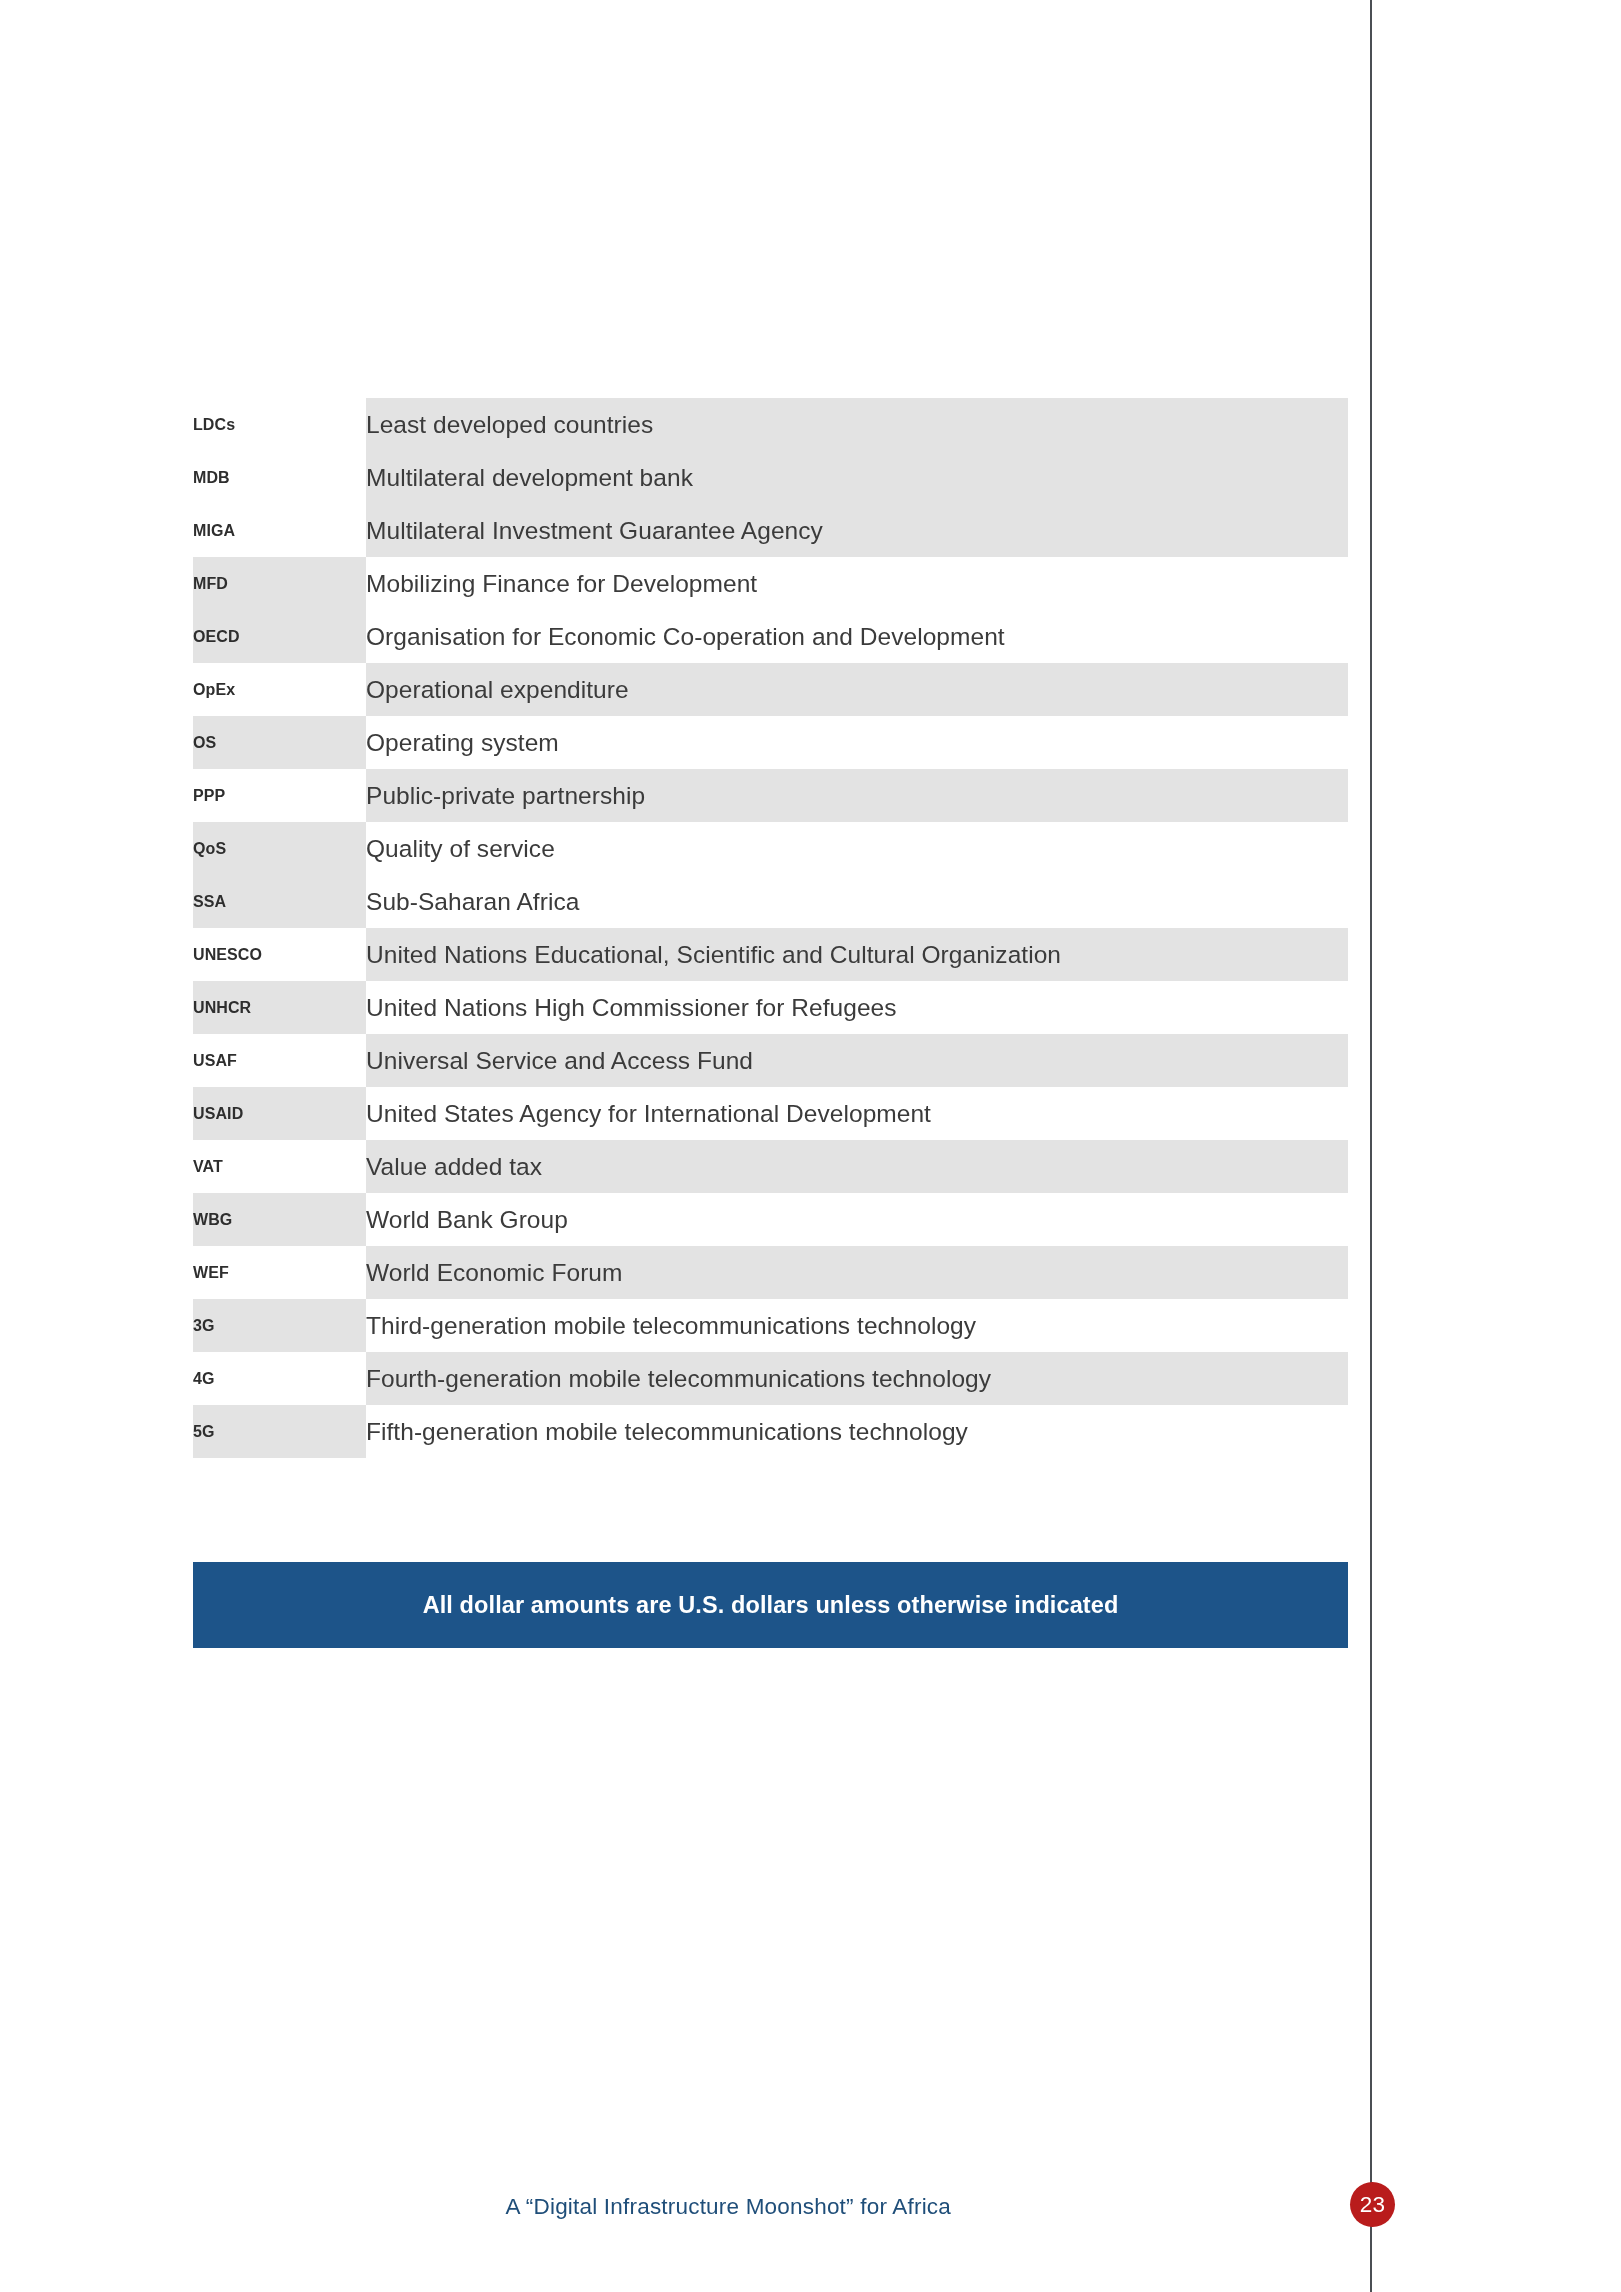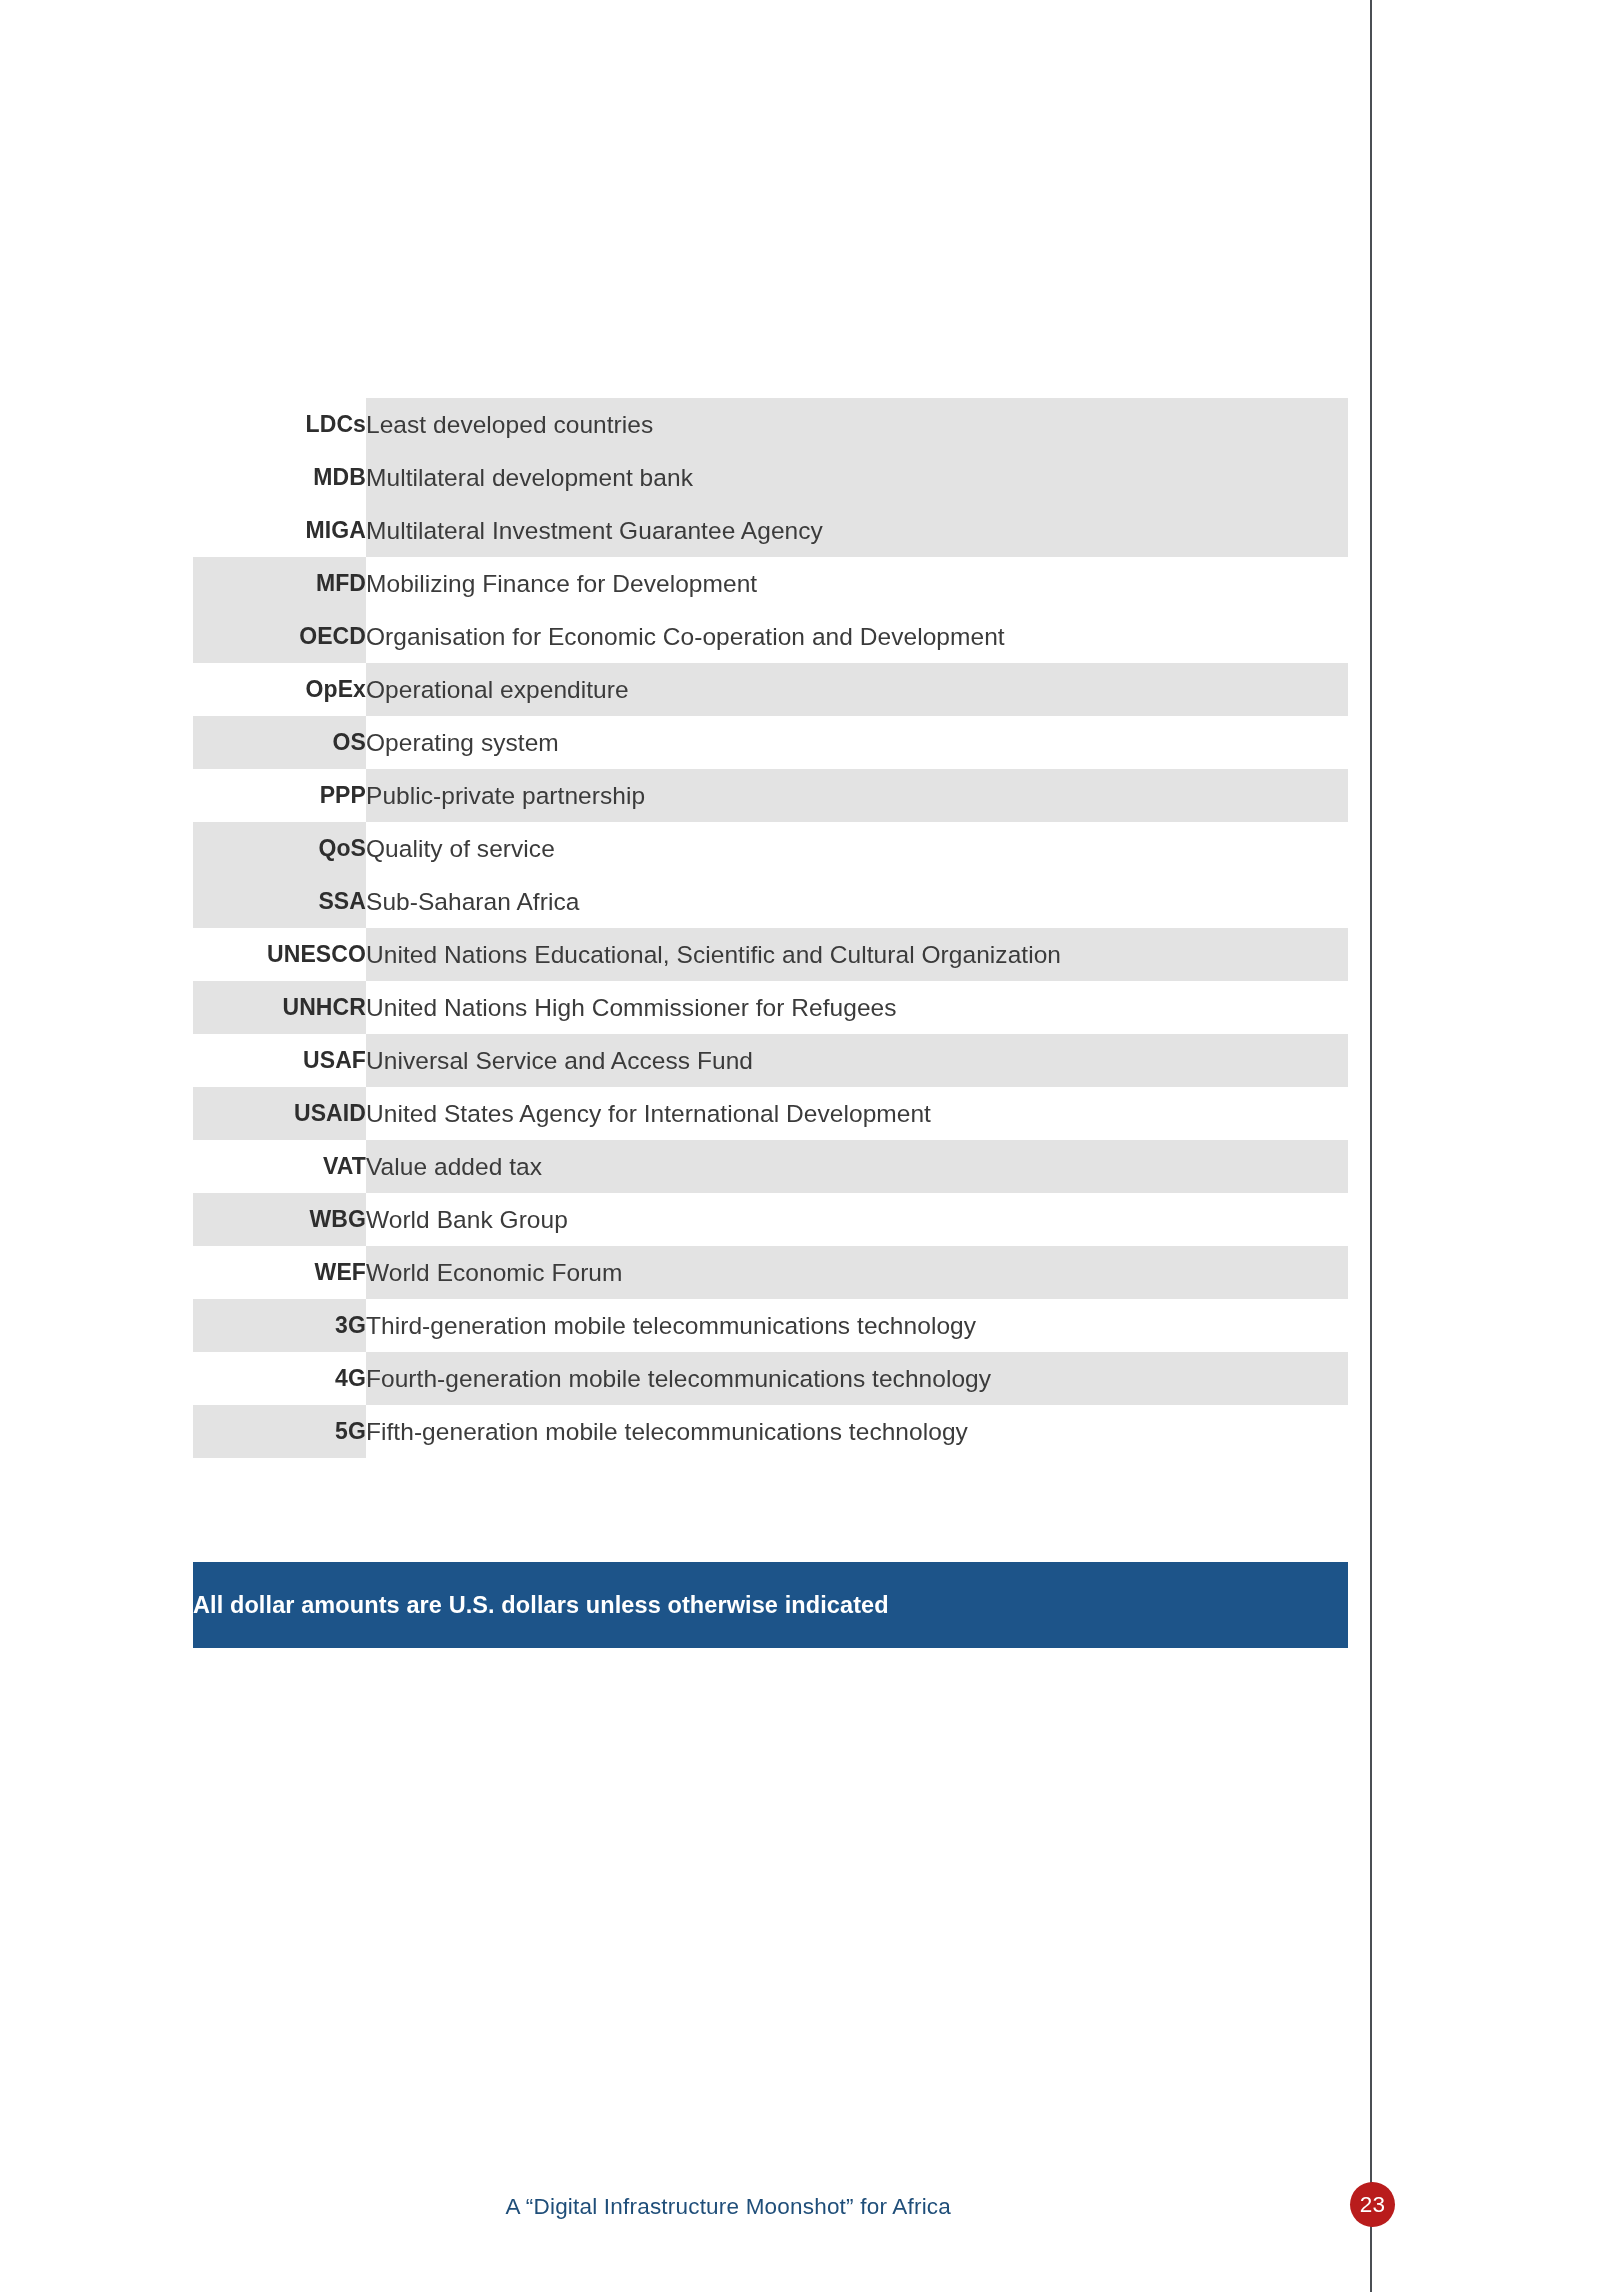--- a/index.html
+++ b/index.html
@@ -45,26 +45,25 @@
   .acronym-table td {
     height: 53px;
     vertical-align: middle;
     padding: 0;
     line-height: 1.2;
   }
   .col-abbr {
     width: 173px;
   }
   .cell-abbr {
-    font-size: 23px;
+    font-size: 16px;
     font-weight: bold;
     color: #2e2e2e;
     padding-left: 21.6px;
     letter-spacing: 0.1px;
-    text-align: right;
   }
   .cell-def {
     font-size: 24.5px;
     font-weight: normal;
     color: #3b3b3b;
     padding-left: 23.5px;
     letter-spacing: 0.05px;
   }
   .shade {
     background: #e3e3e3;
@@ -76,21 +75,21 @@
   
   .note-banner {
     position: absolute;
     left: 193px;
     top: 1562px;
     width: 1155px;
     height: 86px;
     background: #1d5489;
     display: flex;
     align-items: center;
-    justify-content: flex-start;
+    justify-content: center;
   }
   .note-banner-text {
     color: #ffffff;
     font-size: 23.5px;
     font-weight: bold;
     letter-spacing: 0.1px;
     text-align: center;
   }
 
   

